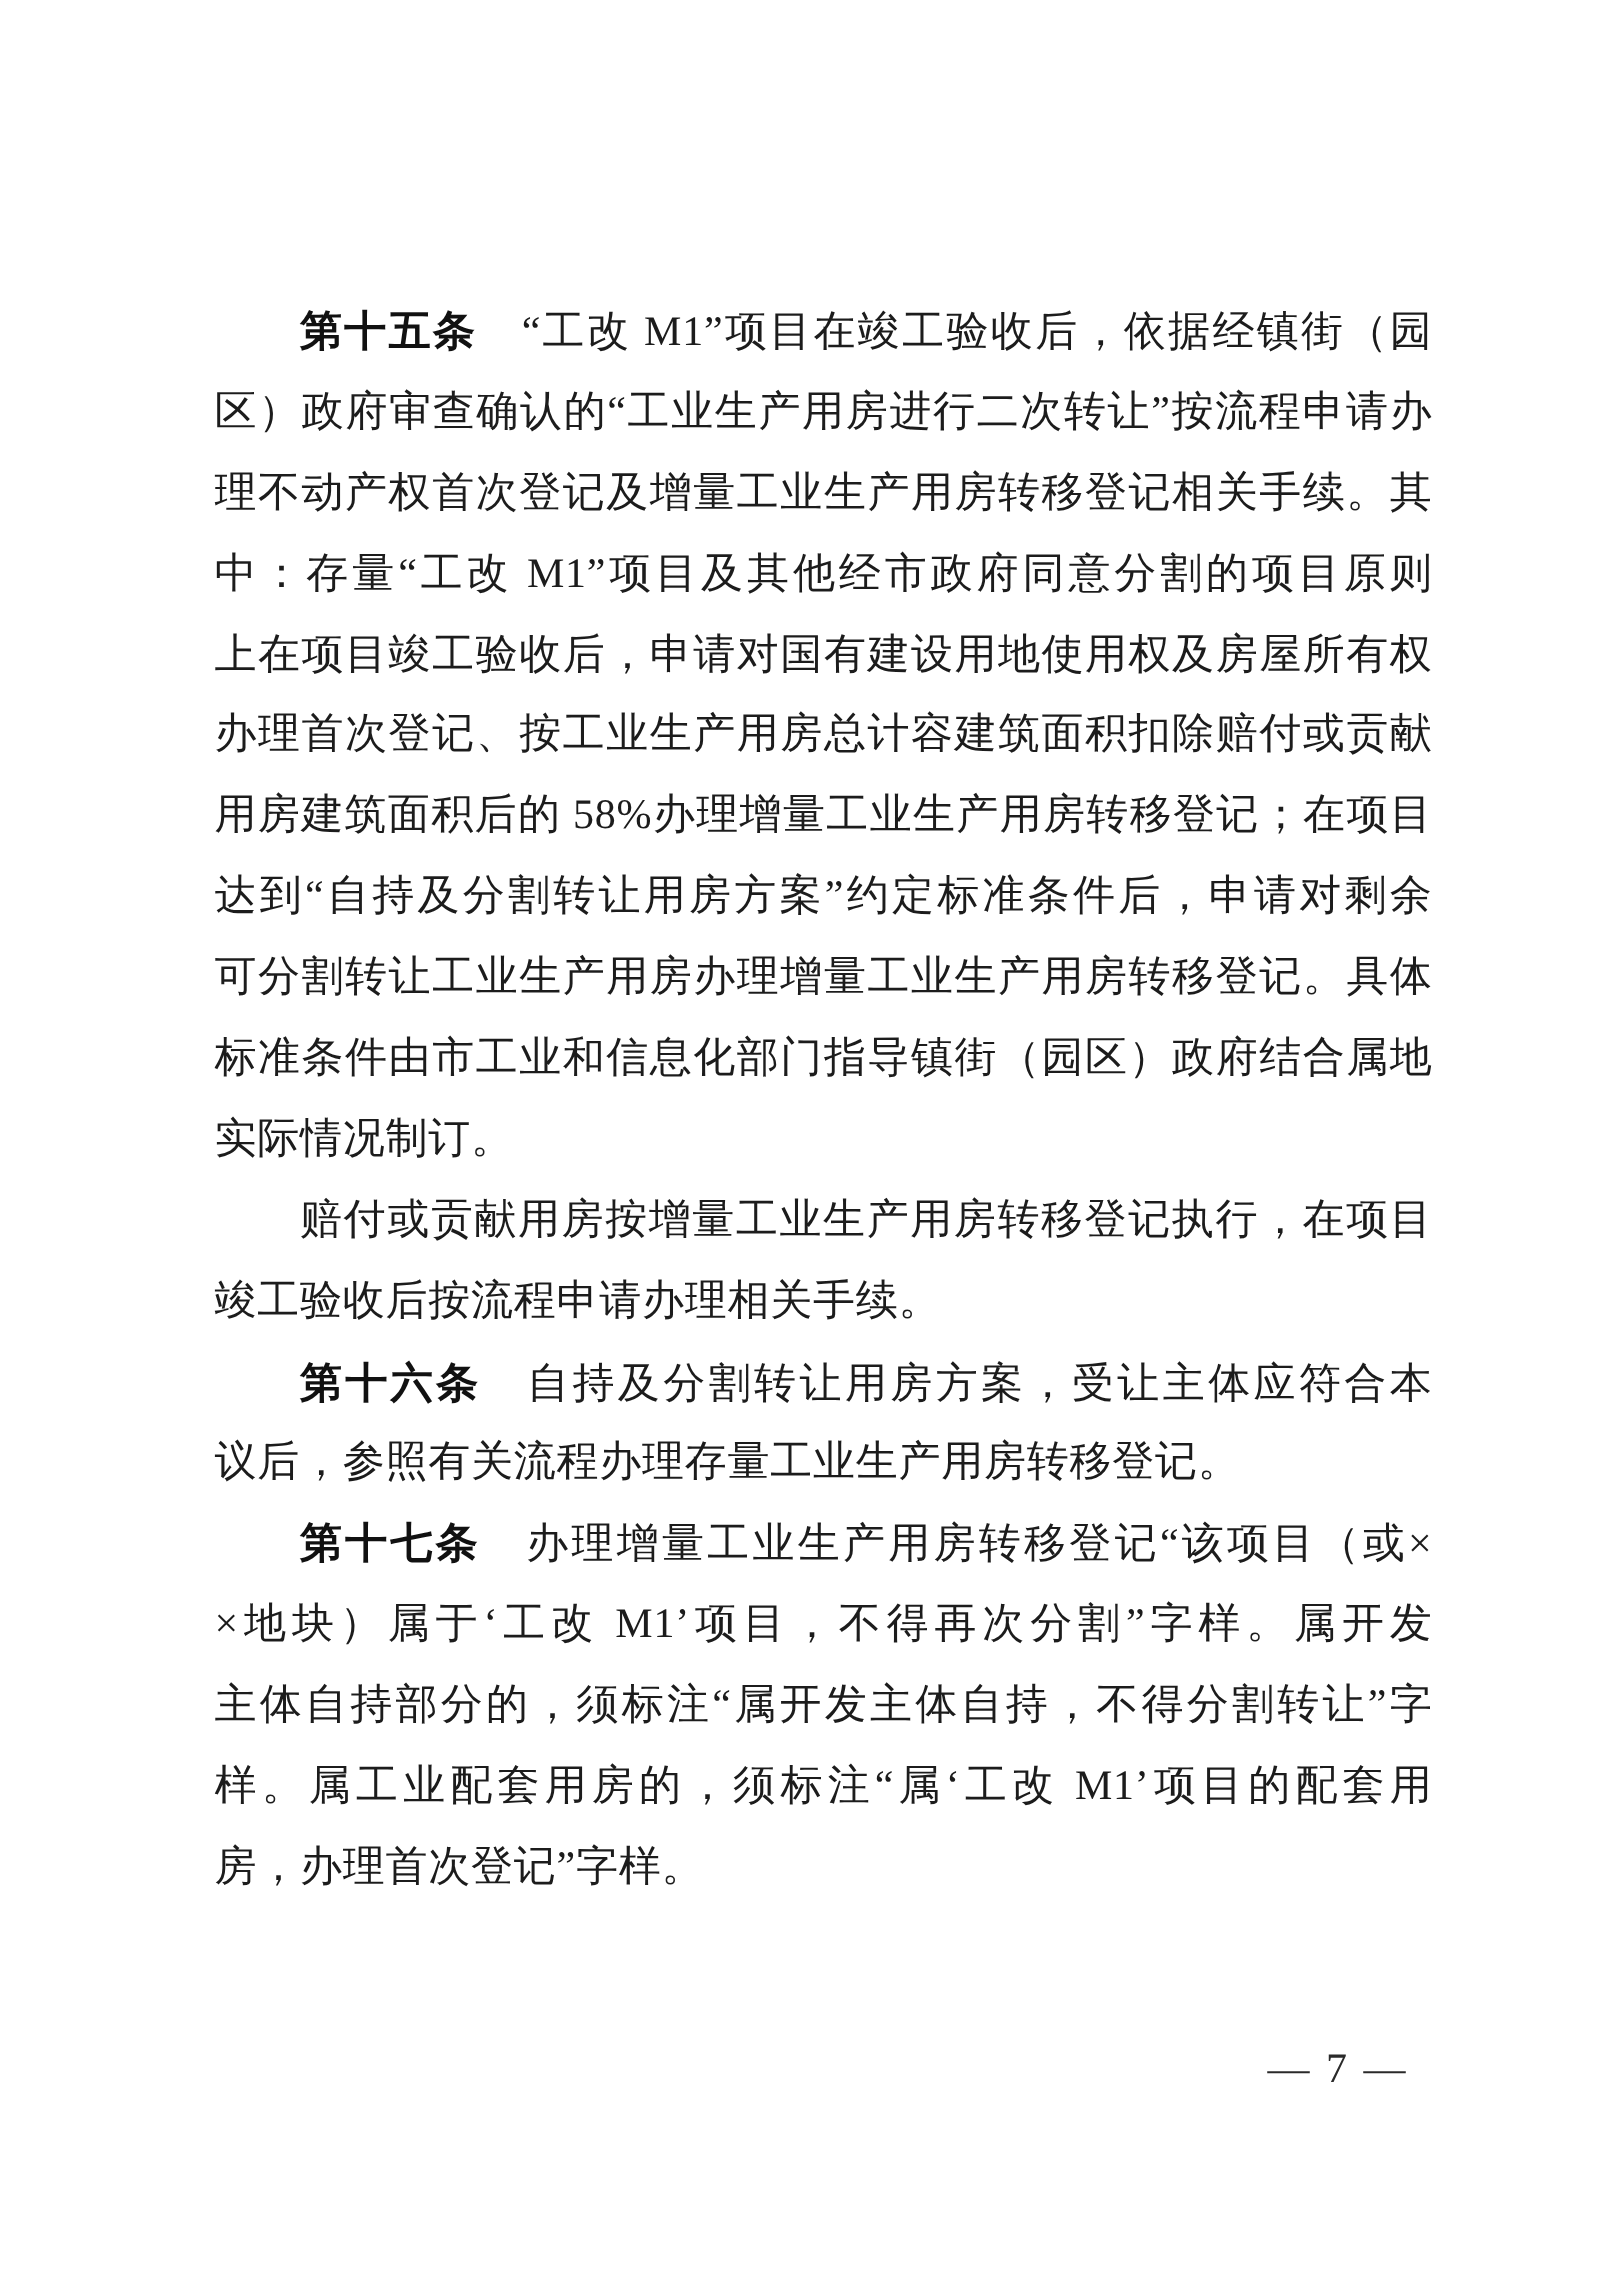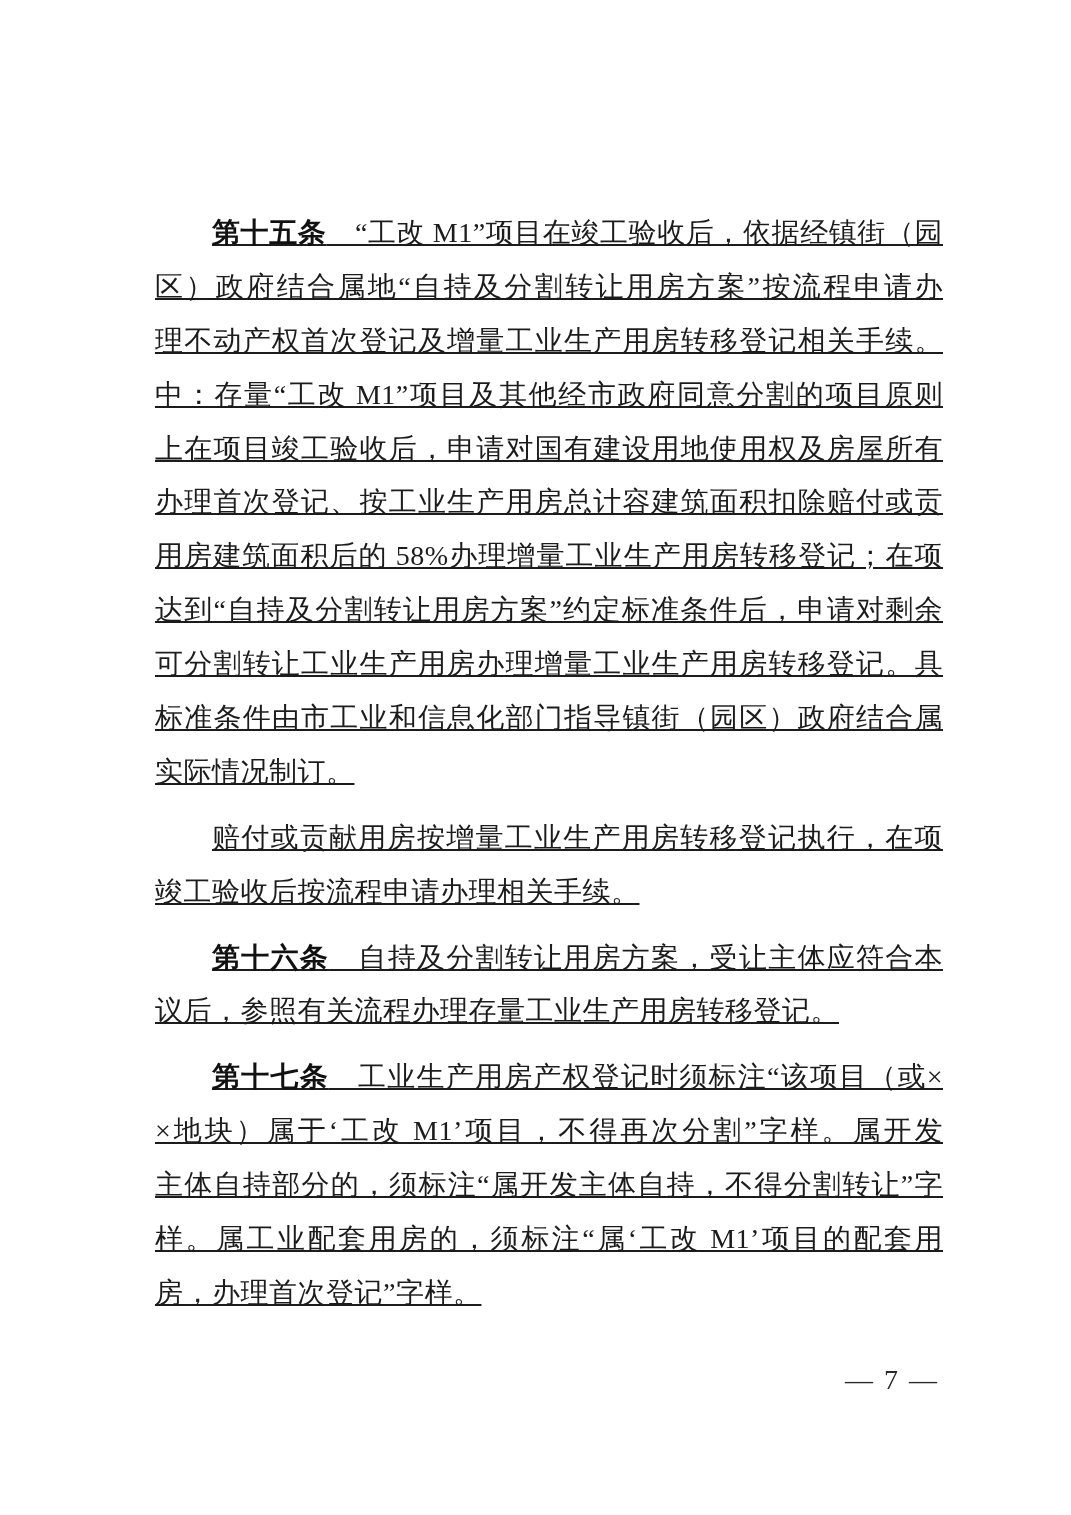--- a/index.html
+++ b/index.html
@@ -17,21 +17,21 @@
   .doc-body {
     position: absolute;
     left: 143px;
     top: 194px;
     width: 812px;
     color: #1c1c1c;
     font-size: 28px;
     line-height: 53.9px;
     letter-spacing: 0.5px;
   }
-  .para { margin: 12px; padding: 0; text-decoration: underline; }
+  .para { margin: 0; padding: 0; }
   .line {
     height: 53.9px;
     text-align: justify;
     text-align-last: justify;
     overflow: hidden;
   }
   .line.indent { text-indent: 57px; }
   .line.last {
     text-align: center;
     text-align-last: left;
@@ -50,41 +50,41 @@
     letter-spacing: 2px;
     line-height: 34px;
   }
 </style>
 </head>
 <body>
 
 <div class="doc-body" id="doc-body">
     <div class="para">
       <div class="line indent"><span class="head">第十五条</span><span>　“工改 M1”项目在竣工验收后，依据经镇街（园</span></div>
-      <div class="line"><span>区）政府结合属地“自持及分割转让用房方案”按流程申请办</span></div>
+      <div class="line"><span>区）政府审查确认的“工业生产用房进行二次转让”按流程申请办</span></div>
       <div class="line"><span>理不动产权首次登记及增量工业生产用房转移登记相关手续。其</span></div>
       <div class="line"><span>中：存量“工改 M1”项目及其他经市政府同意分割的项目原则</span></div>
       <div class="line"><span>上在项目竣工验收后，申请对国有建设用地使用权及房屋所有权</span></div>
       <div class="line"><span>办理首次登记、按工业生产用房总计容建筑面积扣除赔付或贡献</span></div>
       <div class="line"><span>用房建筑面积后的 58%办理增量工业生产用房转移登记；在项目</span></div>
       <div class="line"><span>达到“自持及分割转让用房方案”约定标准条件后，申请对剩余</span></div>
       <div class="line"><span>可分割转让工业生产用房办理增量工业生产用房转移登记。具体</span></div>
       <div class="line"><span>标准条件由市工业和信息化部门指导镇街（园区）政府结合属地</span></div>
       <div class="line last"><span>实际情况制订。</span></div>
     </div>
     <div class="para">
       <div class="line indent"><span>赔付或贡献用房按增量工业生产用房转移登记执行，在项目</span></div>
       <div class="line last"><span>竣工验收后按流程申请办理相关手续。</span></div>
     </div>
     <div class="para">
       <div class="line indent"><span class="head">第十六条</span><span>　自持及分割转让用房方案，受让主体应符合本</span></div>
       <div class="line last"><span>议后，参照有关流程办理存量工业生产用房转移登记。</span></div>
     </div>
     <div class="para">
-      <div class="line indent"><span class="head">第十七条</span><span>　工业生产用房产权登记时须标注“该项目（或×</span></div>
+      <div class="line indent"><span class="head">第十七条</span><span>　办理增量工业生产用房转移登记“该项目（或×</span></div>
       <div class="line"><span>×地块）属于‘工改 M1’项目，不得再次分割”字样。属开发</span></div>
       <div class="line"><span>主体自持部分的，须标注“属开发主体自持，不得分割转让”字</span></div>
       <div class="line"><span>样。属工业配套用房的，须标注“属‘工改 M1’项目的配套用</span></div>
       <div class="line last"><span>房，办理首次登记”字样。</span></div>
     </div>
   </div>
 
 <div class="footer">
   <span>— 7 —</span>
 </div>

